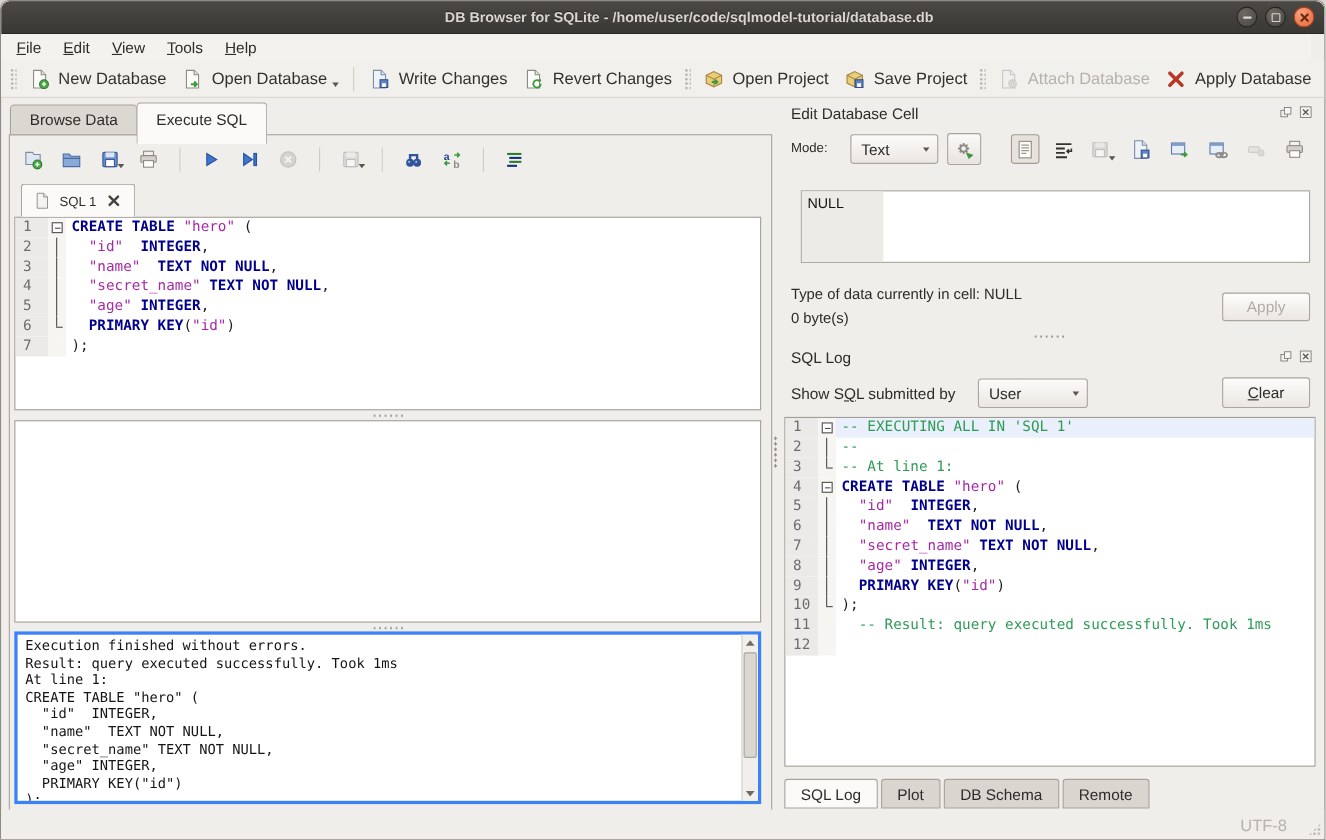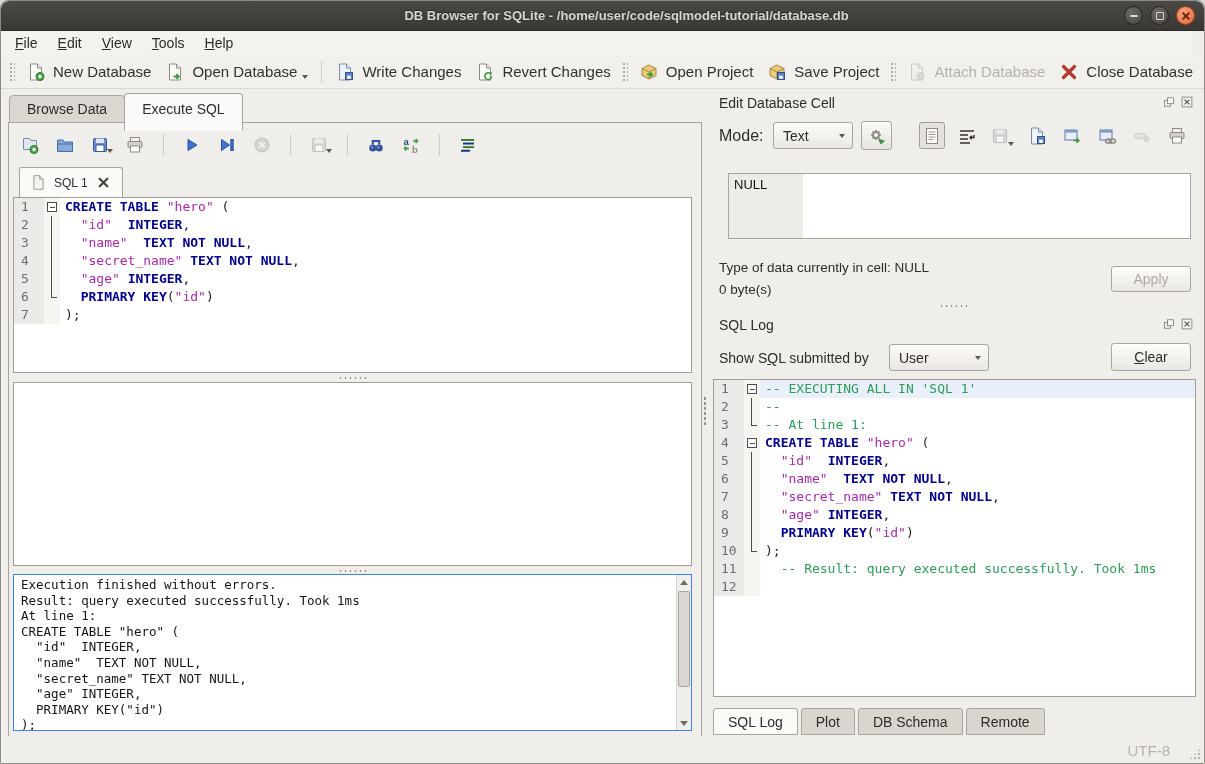--- a/index.html
+++ b/index.html
@@ -123,39 +123,39 @@
   .tok-pl { color:#1c1c1c; }
 
   .h-splitter { position:absolute; left:4px; right:9px; height:9px; display:flex; align-items:center; justify-content:center; }
   .dots-h { width:30px; height:4px; background-image:radial-gradient(#96928b 1px, transparent 1.2px); background-size:5px 4px; }
   .dots-v { width:4px; height:30px; background-image:radial-gradient(#96928b 1px, transparent 1.2px); background-size:4px 5px; }
 
   #mid-pane { position:absolute; left:4px; right:9px; top:259px; height:184px; background:#fff; border:1px solid #a19c94; }
 
   #msg-pane {
     position:absolute; left:4px; right:9px; top:451px; height:157px;
-    background:#fff; border:1px solid #3b82f6;
+    background:#fff; border:3px solid #3b82f6;
     font-family:"DejaVu Sans Mono", monospace; font-size:12.5px; line-height:15.6px;
   }
   .msg-text { position:absolute; left:0; right:16px; top:0; bottom:0; padding:2px 7px; overflow:hidden; color:#151515; }
   .msg-line { white-space:pre; }
   .vscroll { position:absolute; right:0; top:0; bottom:0; width:15px; background:#f1efeb; border-left:1px solid #d6d2cc; }
   .vscroll .arr { position:absolute; left:0; width:14px; height:14px; display:flex; align-items:center; justify-content:center; }
   .arr-up { top:0; } .arr-dn { bottom:0; }
   .tri-up { width:0;height:0;border-left:4px solid transparent;border-right:4px solid transparent;border-bottom:5px solid #6f6b65; }
   .tri-dn { width:0;height:0;border-left:4px solid transparent;border-right:4px solid transparent;border-top:5px solid #6f6b65; }
   .thumb { position:absolute; left:1px; width:12px; top:16px; height:96px; background:#dad7d1; border:1px solid #aaa59e; border-radius:2px; }
 
   
   .dock-header { position:absolute; left:8px; top:4px; font-size:14px; color:#2e2c29; }
   .dock-icons { position:absolute; right:4px; top:4px; display:flex; gap:4px; }
   .dock-icons svg { width:14px; height:14px; }
 
   #edit-cell-dock { position:absolute; left:710px; top:90px; width:487px; height:218px; }
-  .mode-label { position:absolute; left:8px; top:36px; font-size:16px; color:#2e2c29; }
+  .mode-label { position:absolute; left:8px; top:36px; font-size:12px; color:#2e2c29; }
   .select {
     position:absolute; height:27px; background:linear-gradient(#fcfbfa,#eae7e2);
     border:1px solid #aaa59e; border-radius:3px; font-size:14px; color:#2e2c29;
     display:flex; align-items:center; padding:0 20px 0 9px;
   }
   .select .caret { position:absolute; right:7px; align-self:center; margin:0; }
   #mode-select { left:62px; top:31px; width:80px; }
   .gearbtn {
     position:absolute; left:150px; top:30px; width:31px; height:29px;
     background:linear-gradient(#fbfaf9,#e7e4df); border:1px solid #aaa59e; border-radius:3px;
@@ -311,21 +311,21 @@
           <circle cx="13.5" cy="14" r="3.4" fill="#d4d1ca" stroke="#9b968f"></circle>
           <circle cx="13.5" cy="14" r="1.3" fill="#f0efec" stroke="#9b968f"></circle>
         </svg>
       <span>Attach Database</span>
     </div>
 
     <div class="tbtn">
       <svg class="ic" viewBox="0 0 20 20">
           <path d="M4.5 4.5l11 11M15.5 4.5l-11 11" stroke="#b7372a" stroke-width="3.2" stroke-linecap="round"></path>
         </svg>
-      <span>Close Database</span>
+      <span>Apply Database</span>
     </div>
   </div>
 
   <div class="main-tabbar">
       <div class="mtab">Browse Data</div>
       <div class="mtab active">Execute SQL</div>
     </div>
 
   <div class="left-frame">
 

